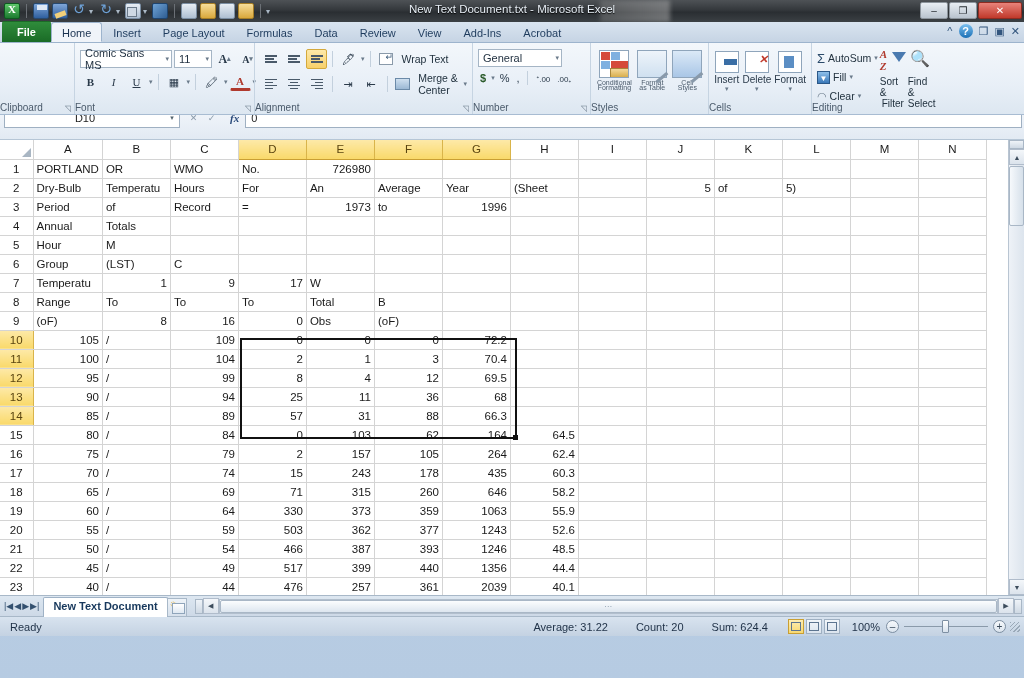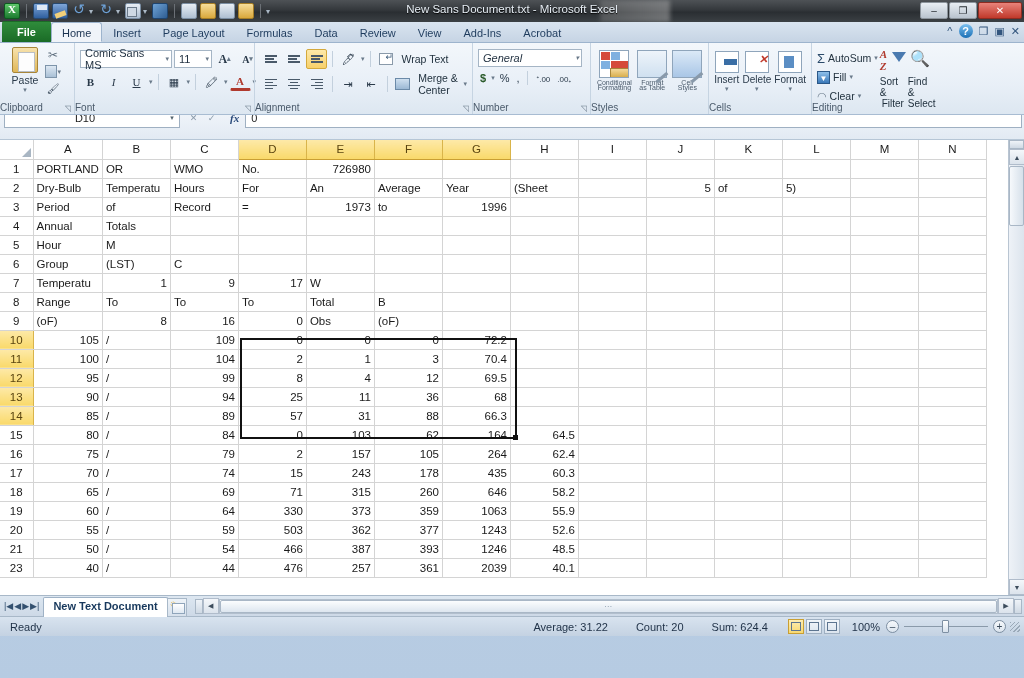--- a/index.html
+++ b/index.html
@@ -328,21 +328,21 @@
       <span class="qicon bluebox"></span>
       <span class="qsep"></span>
       <span class="qicon pdf1"></span>
       <span class="qicon pdf2"></span>
       <span class="qicon pdf3"></span>
       <span class="qicon pdf4"></span>
       <span class="qsep"></span>
       <span class="qdrop">▾</span>
     </div>
     <div class="blurblock"></div>
-    <div class="titletext">New Sans Document.txt - Microsoft Excel</div>
+    <div class="titletext">New Text Document.txt - Microsoft Excel</div>
     <div class="winbtns">
       <div class="winbtn">–</div>
       <div class="winbtn">❐</div>
       <div class="winbtn close">✕</div>
     </div>
   </div>
 
   <div class="tabstrip">
     <div class="tab file">File</div>
     <div class="tab active">Home</div>
@@ -359,35 +359,20 @@
       <span class="hblue">?</span>
       <span class="hbtn">❐</span>
       <span class="hbtn">▣</span>
       <span class="hbtn">✕</span>
     </div>
   </div>
 
   <div class="ribbon">
 
     <div class="rgroup" style="width:74px">
-      <div class="gbody">
-        <div class="bigbtn">
-          <span class="pasteicon"></span>
-          <span class="cap">Paste</span>
-          <span class="tiny">▾</span>
-        </div>
-        <div class="smallicons">
-          <span class="sicon scissors"></span>
-          <span class="sicon">
-              <span class="copyic"></span>
-              <span class="tiny">▾</span>
-            </span>
-          <span class="sicon brushic"></span>
-        </div>
-      </div>
       <div class="glabel">Clipboard</div>
       <div class="dlg">◹</div>
     </div>
 
     <div class="rgroup" style="width:180px">
       <div class="gbody" style="flex-direction:column;padding-top:4px;">
         <div class="fontrow">
           <div class="combo fname">
             <span>Comic Sans MS</span>
             <span class="cdrop">▾</span>
@@ -486,21 +471,21 @@
           <span class="lbl">Merge &amp; Center</span>
           <span class="tiny">▾</span>
         </div>
       </div>
       <div class="glabel">Alignment</div>
       <div class="dlg">◹</div>
     </div>
 
     <div class="rgroup" style="width:118px">
       <div class="gbody" style="flex-direction:column;padding-top:4px;">
-        <div class="combo" style="width:104px;font-style:italic;">
+        <div class="combo" style="width:84px;">
           <span>General</span>
           <span class="cdrop">▾</span>
         </div>
         <div class="numbtns">
           <span class="numbtn dollar">$</span>
           <span class="tiny">▾</span>
           <span class="numbtn">%</span>
           <span class="numbtn">,</span>
           <span class="qsep" style="background:#c3d0dd;height:14px;"></span>
           <span class="numbtn" style="font-size:8px">⁺.00</span>
@@ -986,20 +971,37 @@
           <tr>
             <td class="rowhead">21</td>
             <td class="num ">50</td>
             <td class="">/</td>
             <td class="num ">54</td>
             <td class="num ">466</td>
             <td class="num ">387</td>
             <td class="num ">393</td>
             <td class="num ">1246</td>
             <td class="num ">48.5</td>
+            <td class=""></td>
+            <td class=""></td>
+            <td class=""></td>
+            <td class=""></td>
+            <td class=""></td>
+            <td class=""></td>
+          </tr>
+          <tr>
+            <td class="rowhead">22</td>
+            <td class="num ">45</td>
+            <td class="">/</td>
+            <td class="num ">49</td>
+            <td class="num ">517</td>
+            <td class="num ">399</td>
+            <td class="num ">440</td>
+            <td class="num ">1356</td>
+            <td class="num ">44.4</td>
             <td class=""></td>
             <td class=""></td>
             <td class=""></td>
             <td class=""></td>
             <td class=""></td>
             <td class=""></td>
           </tr>
           <tr>
             <td class="rowhead">23</td>
             <td class="num ">40</td>

